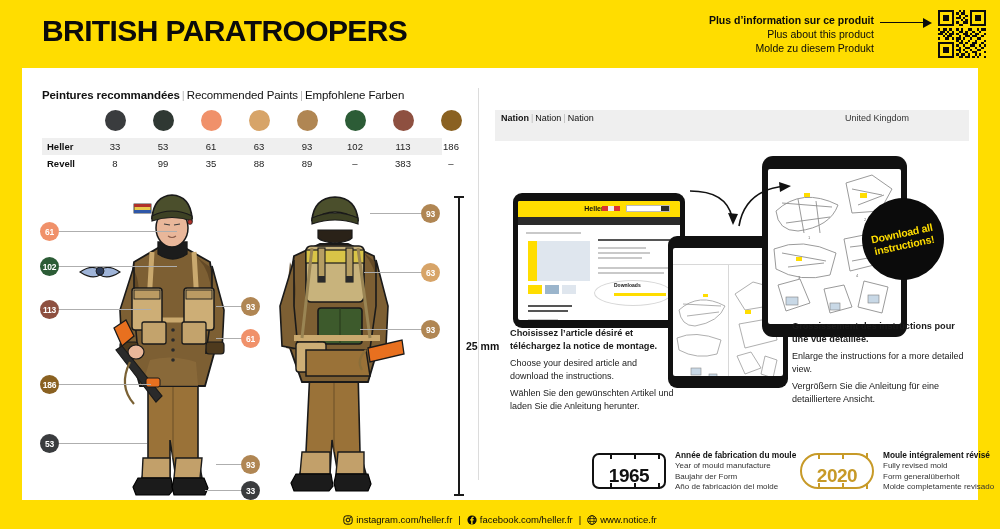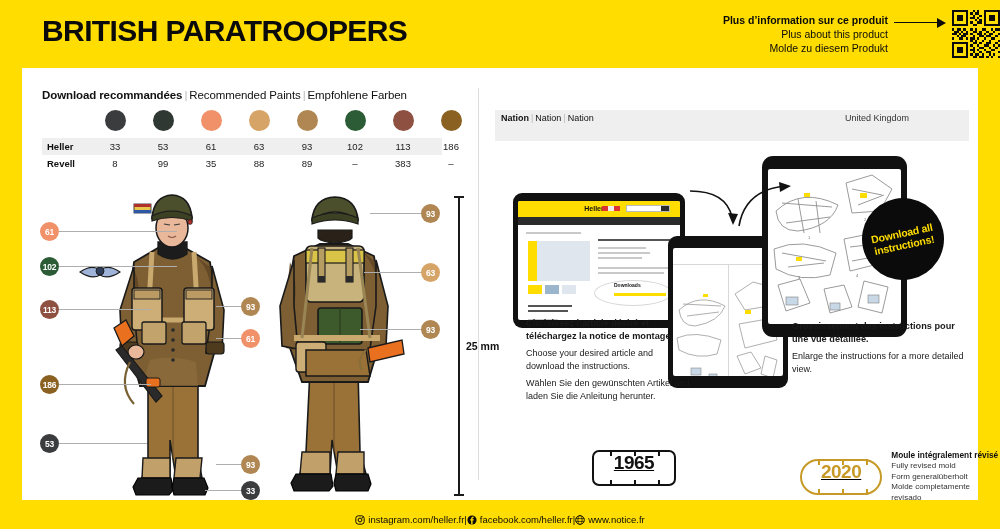--- a/index.html
+++ b/index.html
@@ -10,21 +10,21 @@
     overflow: hidden;
   }
   #root { position: relative; width: 1000px; height: 529px; background: #FFDD00; }
 
   
   .hdr-title {
     position: absolute; left: 42px; top: 16px;
     font-size: 30px; font-weight: 800; letter-spacing: -0.6px;
     color: #0b0b0b; line-height: 1;
   }
-  .qr-block { position: absolute; right: 0; top: 10px; display: flex; align-items: flex-start; }
+  .qr-block { position: absolute; right: 14px; top: 10px; display: flex; align-items: flex-start; }
   .qr-text { text-align: right; color: #0b0b0b; padding-top: 3px; }
   .qr-text .l1 { font-size: 10.5px; font-weight: 700; line-height: 1.35; }
   .qr-text .l2, .qr-text .l3 { font-size: 10.5px; font-weight: 400; line-height: 1.35; }
   .qr-arrow { width: 52px; height: 14px; margin: 6px 6px 0 6px; position: relative; }
   .qr-arrow .shaft { position: absolute; left: 0; top: 6px; width: 46px; height: 1.4px; background: #0b0b0b; }
   .qr-arrow .head { position: absolute; right: 0; top: 1.5px;
       width: 0; height: 0; border-top: 5px solid transparent; border-bottom: 5px solid transparent; border-left: 9px solid #0b0b0b; }
   .qr-code { width: 48px; height: 48px; }
 
   
@@ -122,35 +122,35 @@
     display: block; letter-spacing: -0.2px;
   }
 
   .cap { position: absolute; font-size: 9px; color: #1a1a1a; line-height: 1.38; }
   .cap .b { font-weight: 700; display: block; margin-bottom: 5px; font-size: 9.2px; }
   .cap .p { display: block; margin-bottom: 5px; }
 
   
   .mould { position: absolute; display: flex; align-items: center; }
   .mould-frame {
-    width: 84px; height: 36px; border: 2.6px solid #111; border-radius: 7px;
-    position: relative; display: flex; align-items: flex-start; justify-content: center; text-decoration: underline;
+    width: 74px; height: 36px; border: 2.6px solid #111; border-radius: 7px;
+    position: relative; display: flex; align-items: flex-end; justify-content: center;
   }
   .mould-frame.gold { border-color: #C79A28; border-radius: 18px; }
   .mould-frame .yr { font-size: 19px; font-weight: 800; letter-spacing: -0.5px; color: #111; }
   .mould-frame.gold .yr { color: #C79A28; }
   .mould-frame .tick { position: absolute; width: 2.2px; height: 6px; background: #111; }
   .mould-frame.gold .tick { background: #C79A28; }
   .mould-txt { margin-left: 9px; font-size: 8px; color: #333; line-height: 1.33; }
   .mould-txt .t1 { font-weight: 700; color: #111; font-size: 8.3px; }
 
   
   .footer {
     position: absolute; left: 0; right: 0; bottom: 4px;
-    display: flex; justify-content: center; align-items: center; gap: 0;
+    display: flex; justify-content: center; align-items: center; gap: 6px;
     font-size: 9.5px; color: #0b0b0b; font-weight: 500;
   }
   .footer .divider { color: #0b0b0b; }
   .fic { display: inline-flex; align-items: center; gap: 3px; }
 </style>
 </head>
 <body>
 
 <div id="root">
 
@@ -264,21 +264,21 @@
           <rect x="17" y="20" width="1" height="1"></rect>
           <rect x="20" y="20" width="1" height="1"></rect>
       </g>
     </svg>
   </div>
 
   <div class="card"></div>
   <div class="panel-divider"></div>
 
   <div class="sec-title" id="paints-title">
-    <b>Download recommandées</b><span class="sep">|</span><span>Recommended Paints</span><span class="sep">|</span><span>Empfohlene Farben</span>
+    <b>Peintures recommandées</b><span class="sep">|</span><span>Recommended Paints</span><span class="sep">|</span><span>Empfohlene Farben</span>
   </div>
 
   <div class="swatch-row" id="swatch-row">
       <div class="swatch" style="left: 63px; background: rgb(58, 60, 62);"></div>
       <div class="swatch" style="left: 111px; background: rgb(47, 56, 51);"></div>
       <div class="swatch" style="left: 159px; background: rgb(240, 145, 106);"></div>
       <div class="swatch" style="left: 207px; background: rgb(215, 164, 104);"></div>
       <div class="swatch" style="left: 255px; background: rgb(176, 134, 83);"></div>
       <div class="swatch" style="left: 303px; background: rgb(44, 92, 54);"></div>
       <div class="swatch" style="left: 351px; background: rgb(142, 80, 64);"></div>
@@ -569,40 +569,47 @@
     <path d="M44 0 L56 4 L45 10 Z" fill="#111"></path>
   </svg>
 
   <div class="badge-dl">
     <span>
       <span>Download all</span>
       <span>instructions!</span>
     </span>
   </div>
 
-  <div class="cap" style="left:510px; top:317px; width:164px;margin-left:16px;">
+  <div class="cap" style="left:510px; top:327px; width:164px;">
     <span class="b">Choisissez l’article désiré et téléchargez la notice de montage.</span>
     <span class="p">Choose your desired article and download the instructions.</span>
     <span class="p">Wählen Sie den gewünschten Artikel und laden Sie die Anleitung herunter.</span>
   </div>
 
   <div class="cap" style="left:792px; top:320px; width:180px;">
     <span class="b">Grossissement des instructions pour une vue détaillée.</span>
     <span class="p">Enlarge the instructions for a more detailed view.</span>
+    <span class="p">Vergrößern Sie die Anleitung für eine detailliertere Ansicht.</span>
   </div>
 
   <div class="mould" style="left:592px; top:450px;">
     <div class="mould-frame">
       <div class="tick" style="left:16px; top:-2px;"></div>
         <div class="tick" style="left:40px; top:-2px;"></div>
         <div class="tick" style="left:64px; top:-2px;"></div>
       <div class="tick" style="left:16px; bottom:-2px;"></div>
         <div class="tick" style="left:40px; bottom:-2px;"></div>
         <div class="tick" style="left:64px; bottom:-2px;"></div>
       <div class="yr">1965</div>
+    </div>
+    <div class="mould-txt">
+      <div class="t1">Année de fabrication du moule</div>
+      <div>Year of mould manufacture</div>
+      <div>Baujahr der Form</div>
+      <div>Año de fabricación del molde</div>
     </div>
   </div>
 
   <div class="mould" style="left:800px; top:450px;">
     <div class="mould-frame gold">
       <div class="tick" style="left:16px; top:-2px;"></div>
         <div class="tick" style="left:40px; top:-2px;"></div>
         <div class="tick" style="left:64px; top:-2px;"></div>
       <div class="tick" style="left:16px; bottom:-2px;"></div>
         <div class="tick" style="left:40px; bottom:-2px;"></div>

